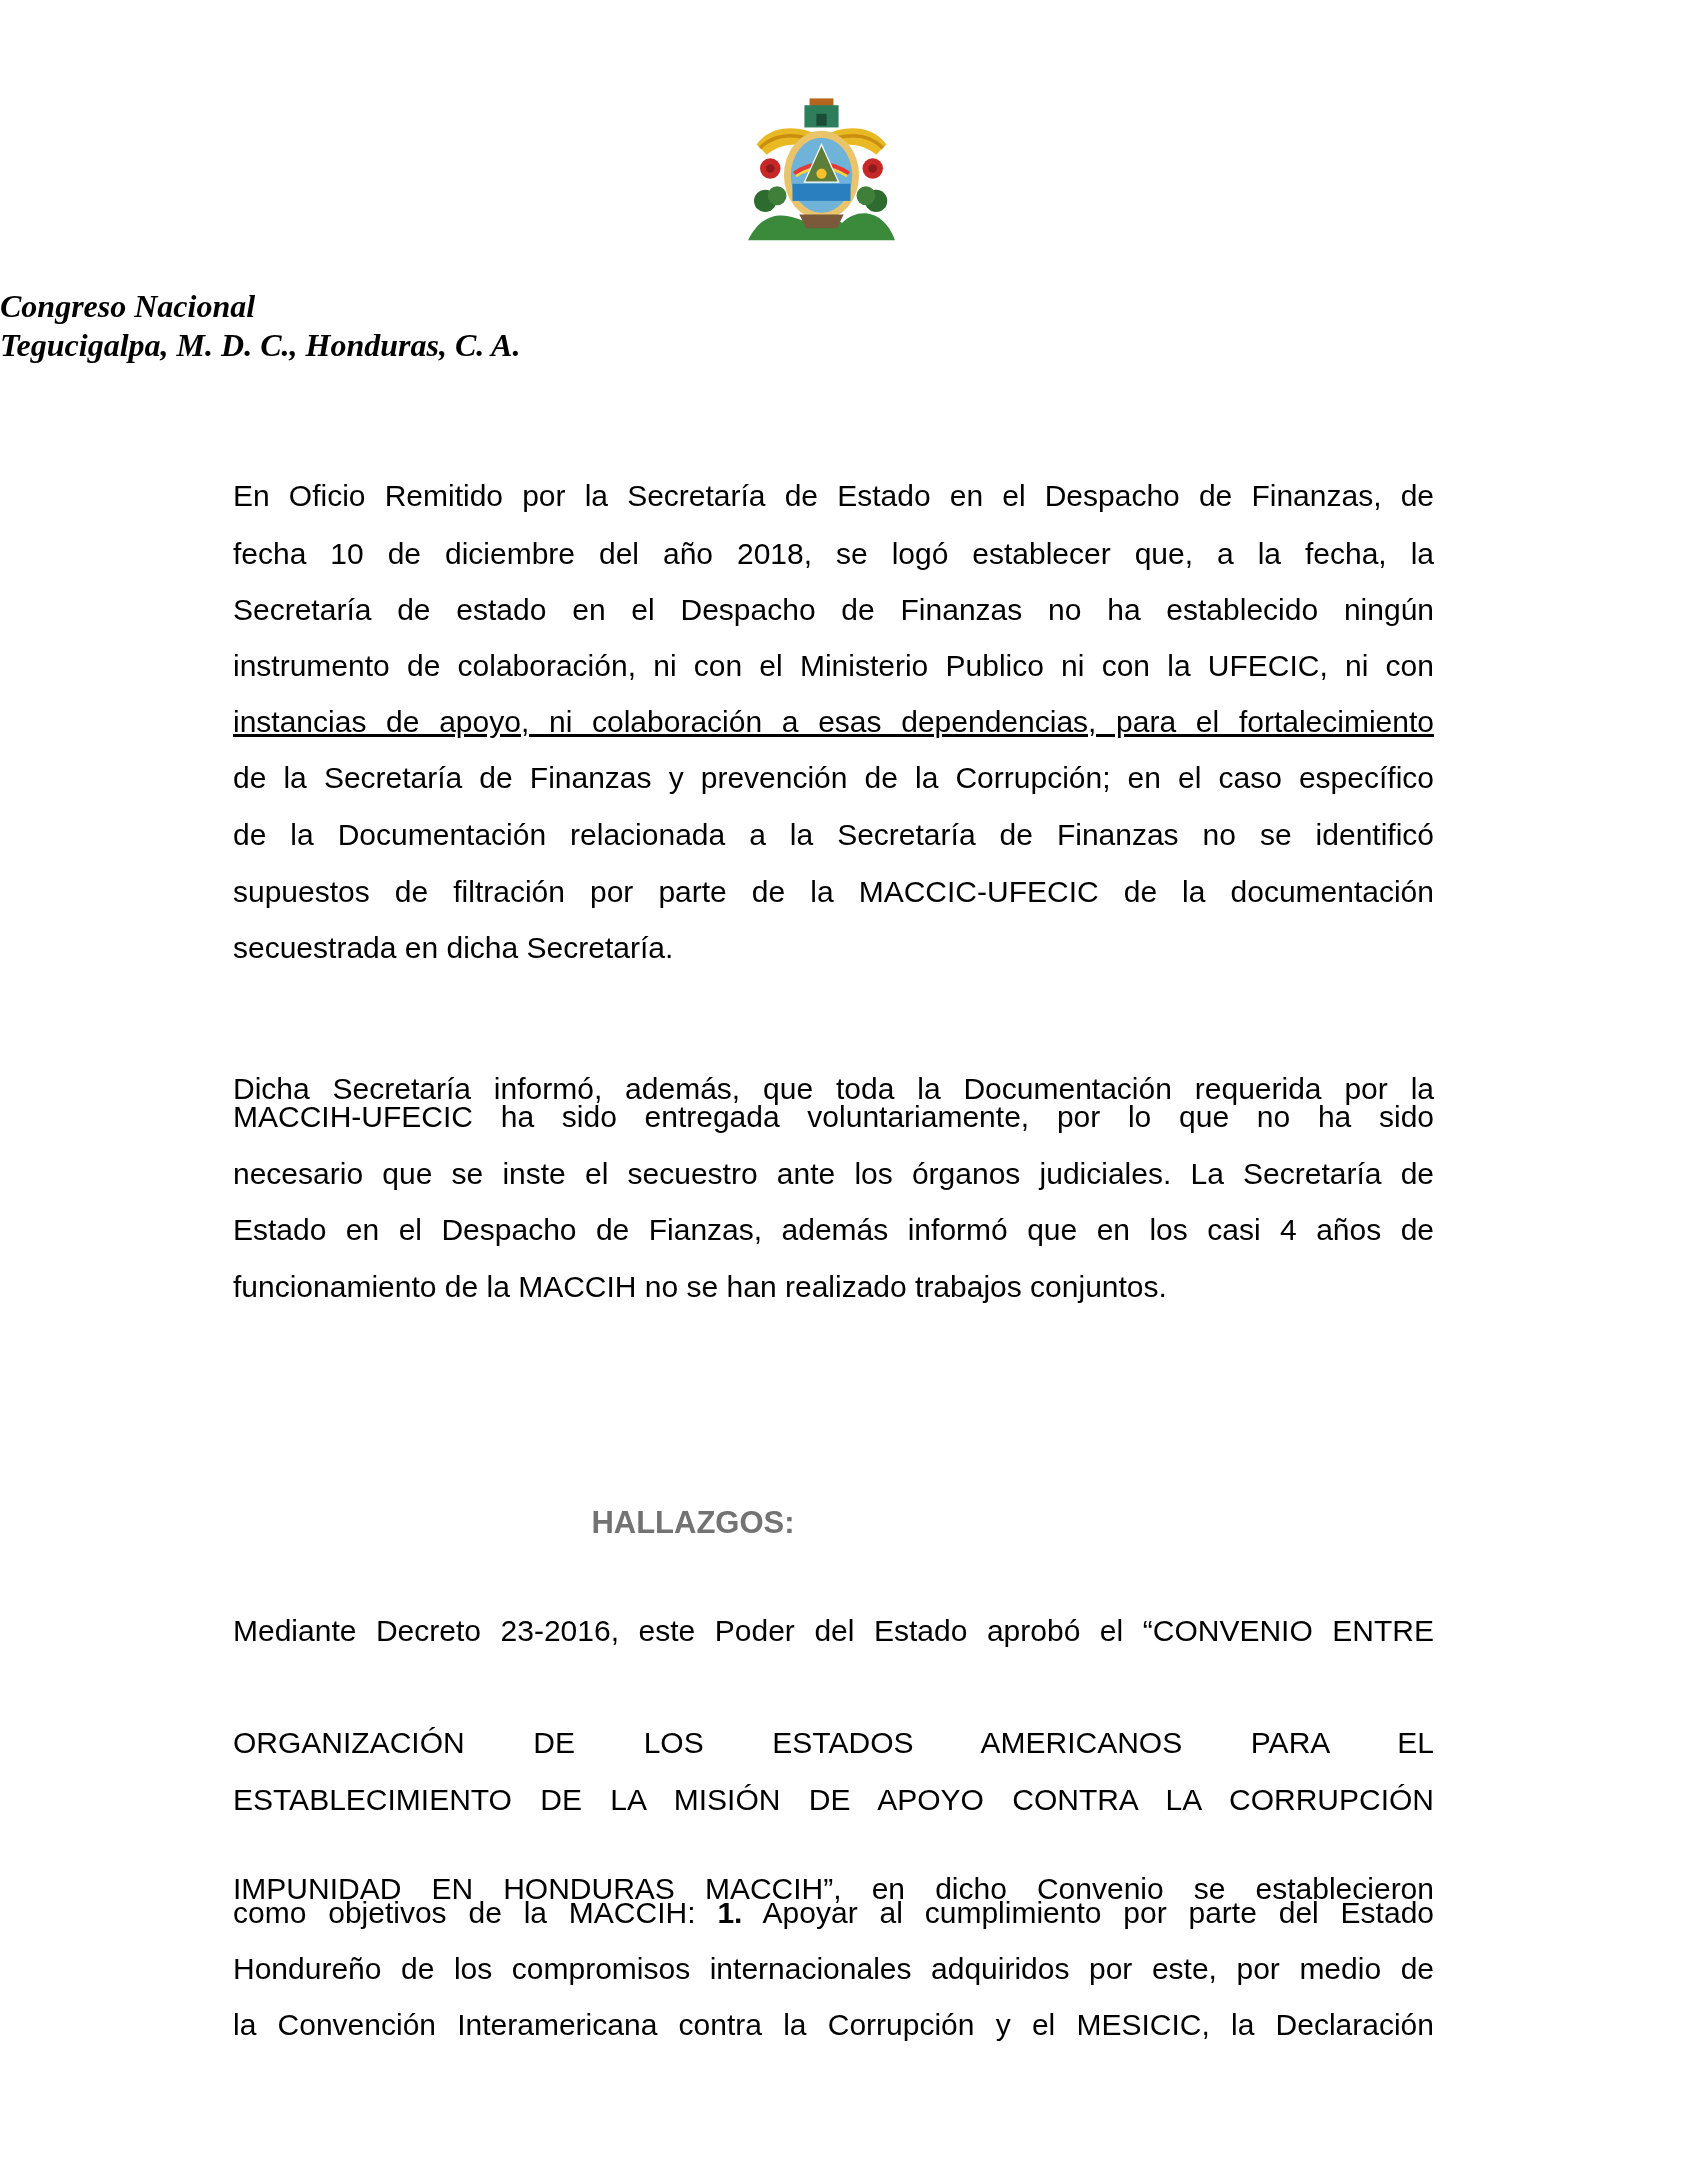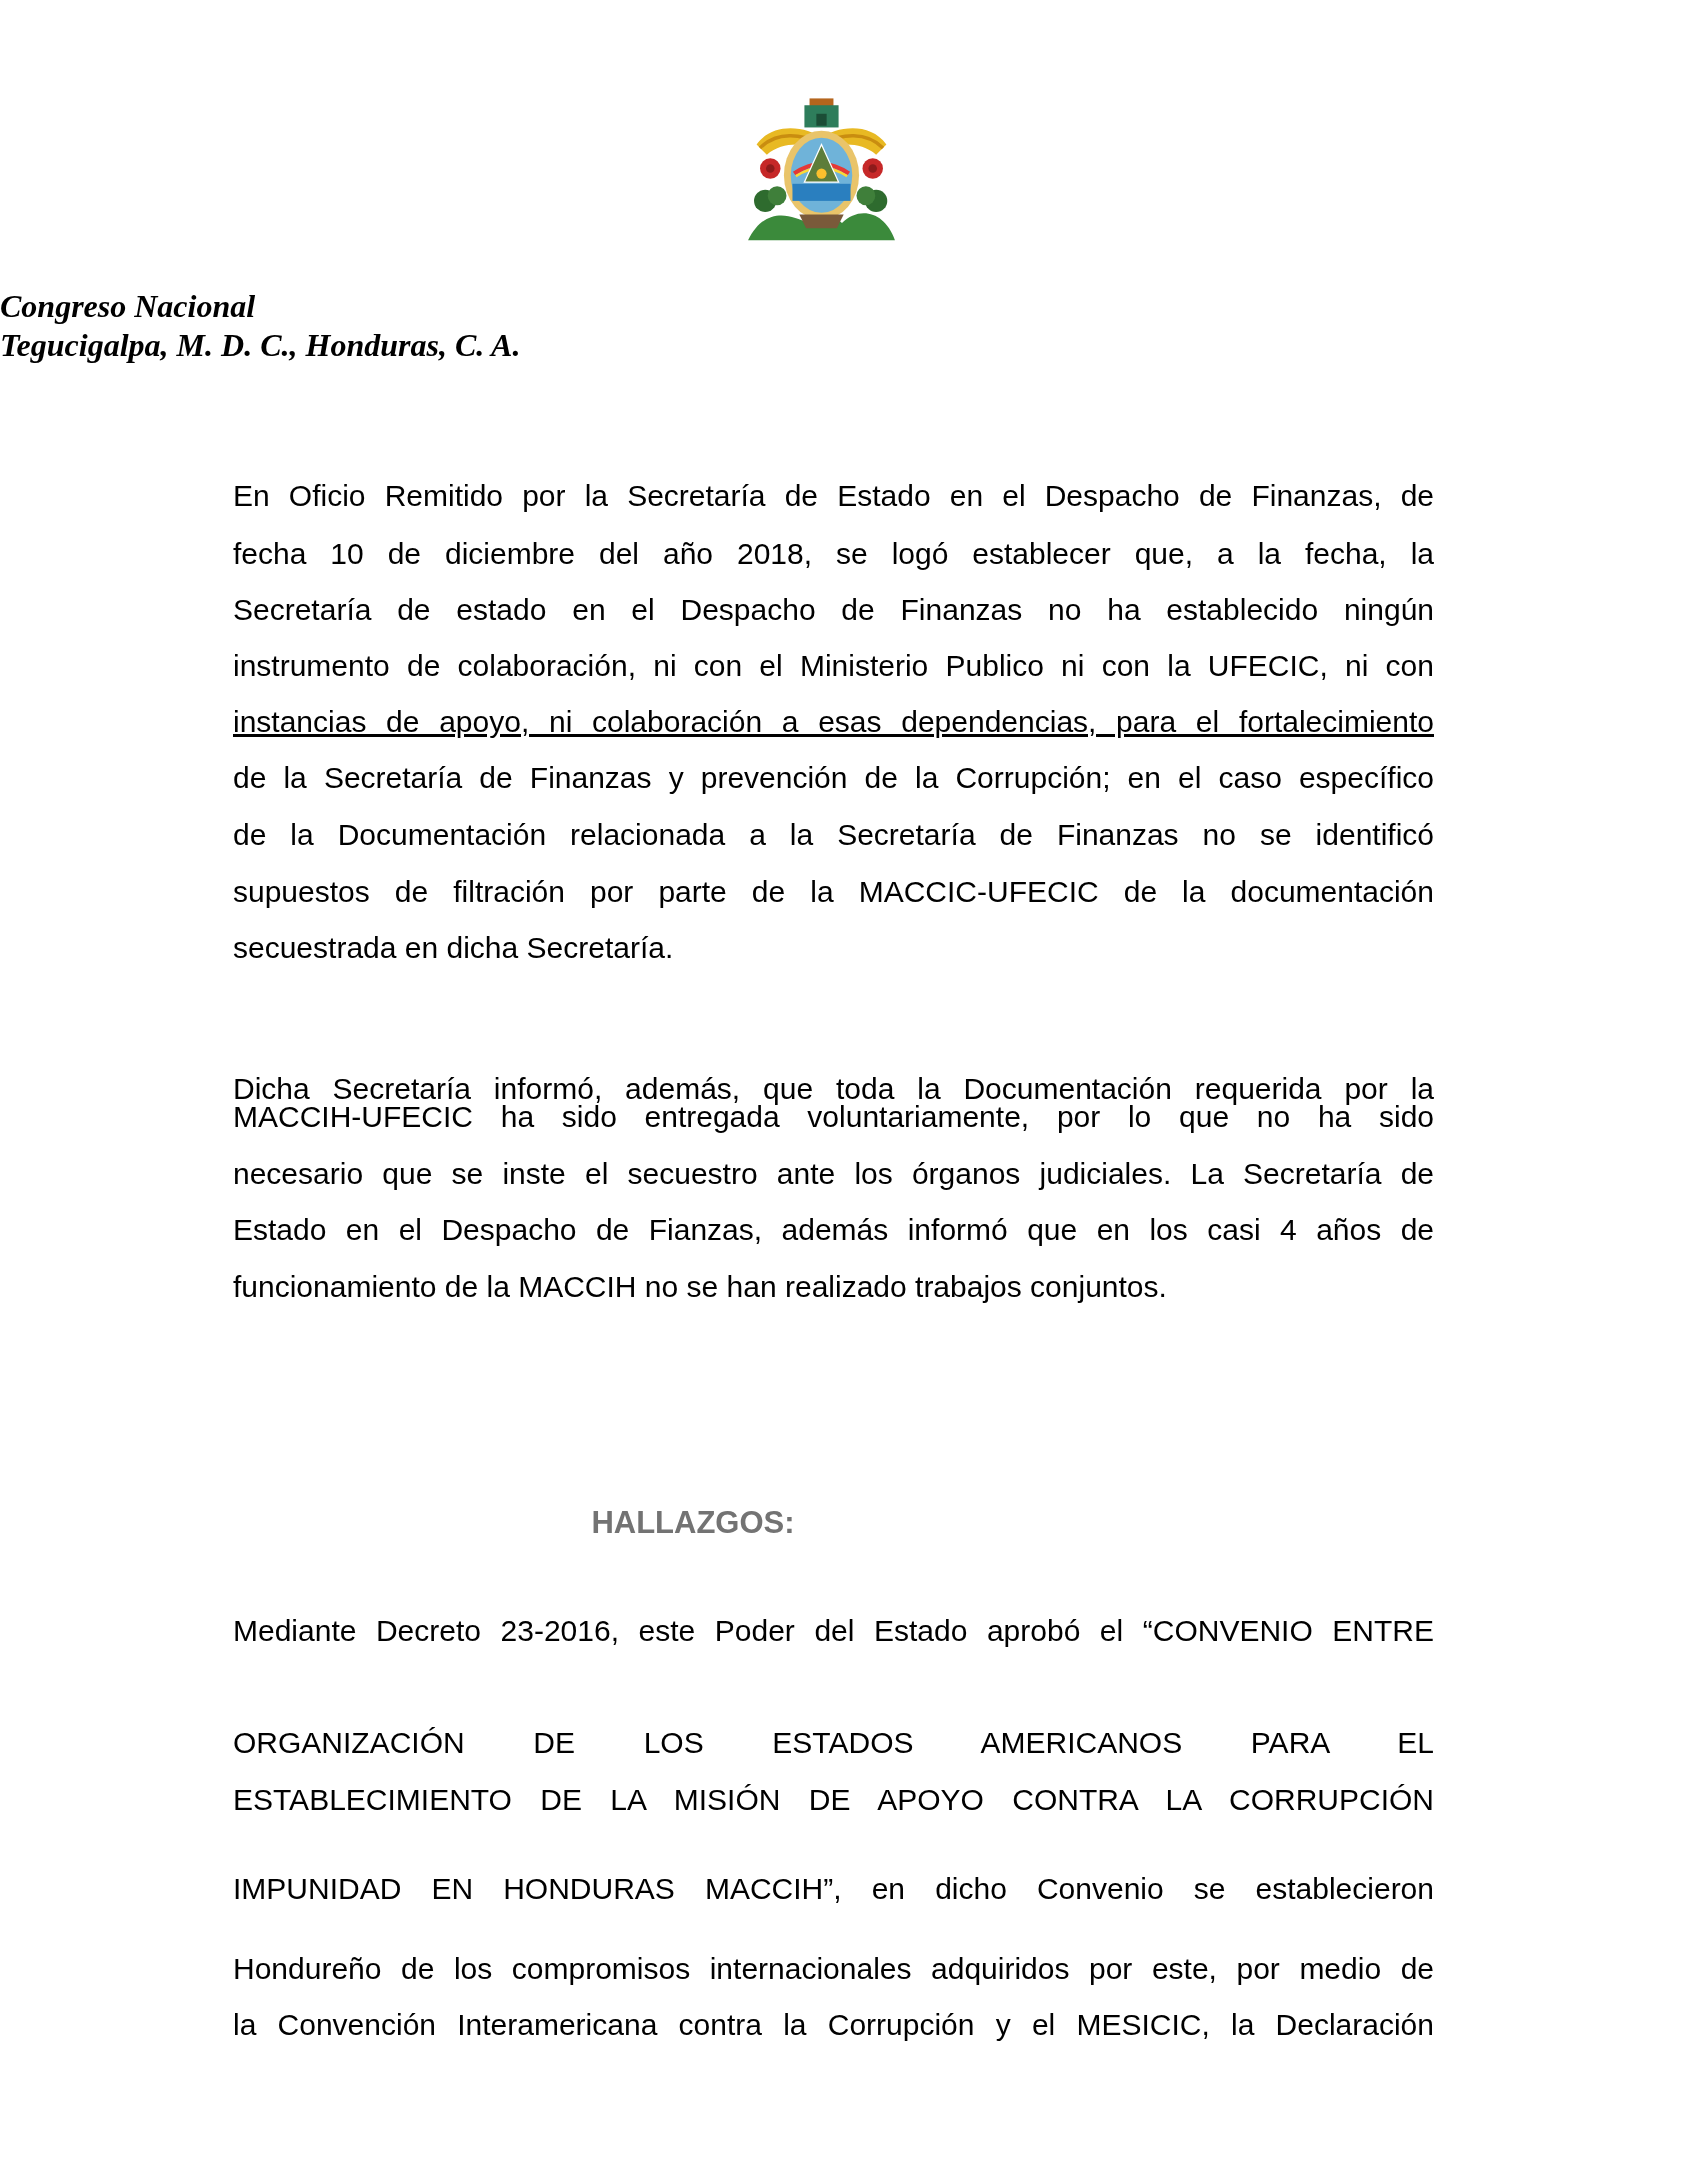--- a/index.html
+++ b/index.html
@@ -76,17 +76,18 @@
   <div class="line" style="top: 1152px; white-space: nowrap;">necesario que se inste el secuestro ante los órganos judiciales. La Secretaría de</div>
   <div class="line" style="top: 1208px; white-space: nowrap;">Estado en el Despacho de Fianzas, además informó que en los casi 4 años de</div>
   <div class="line last" style="top:1265px">funcionamiento de la MACCIH no se han realizado trabajos conjuntos.</div>
 
   <div class="heading">HALLAZGOS:</div>
 
   <div class="line" style="top: 1609px; white-space: nowrap;">Mediante Decreto 23-2016, este Poder del Estado aprobó el “CONVENIO ENTRE</div>
   <div class="line" style="top: 1721px; white-space: nowrap;">ORGANIZACIÓN DE LOS ESTADOS AMERICANOS PARA EL</div>
   <div class="line" style="top: 1778px; white-space: nowrap;">ESTABLECIMIENTO DE LA MISIÓN DE APOYO CONTRA LA CORRUPCIÓN</div>
   <div class="line" style="top: 1835px; white-space: nowrap; margin-top: 32px;">IMPUNIDAD EN HONDURAS MACCIH”, en  dicho Convenio se establecieron</div>
+  <div class="line" style="top: 1891px; white-space: nowrap;"><span>como objetivos de la MACCIH: </span><b class="num">1.</b><span> Apoyar al cumplimiento por parte del Estado</span></div>
   <div class="line" style="top: 1947px; white-space: nowrap;">Hondureño de los compromisos internacionales adquiridos por este, por medio de</div>
   <div class="line" style="top: 2003px; white-space: nowrap;">la Convención Interamericana contra la Corrupción y el MESICIC, la Declaración</div>
 
 </div>
 
 
 </body></html>

